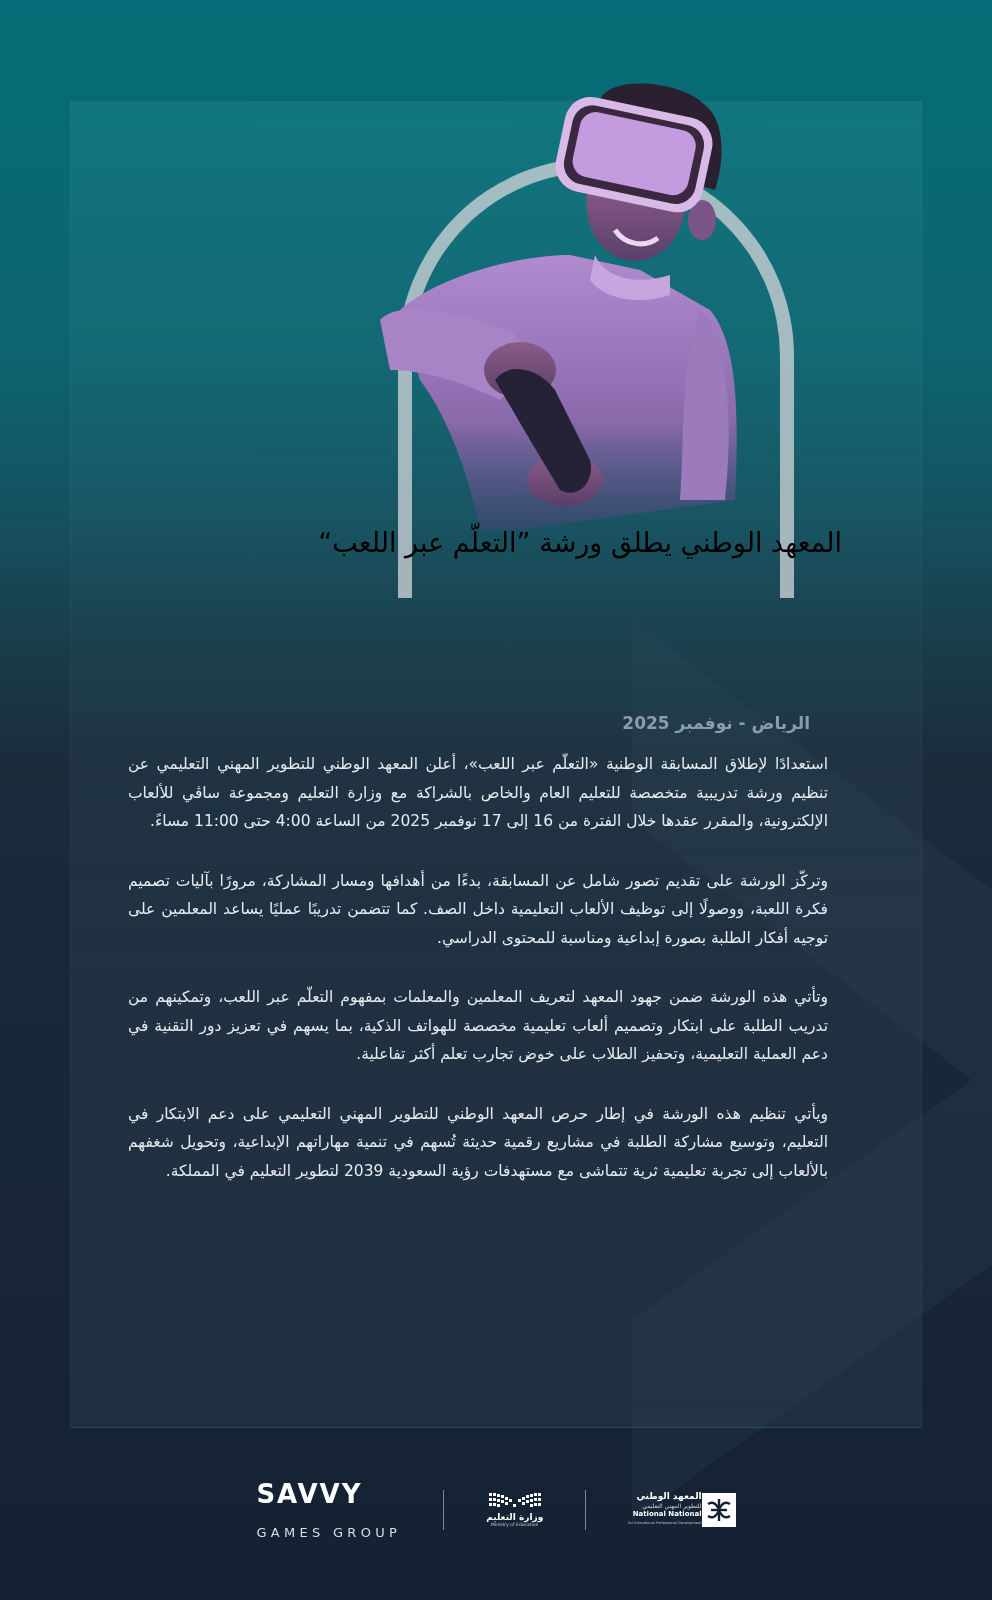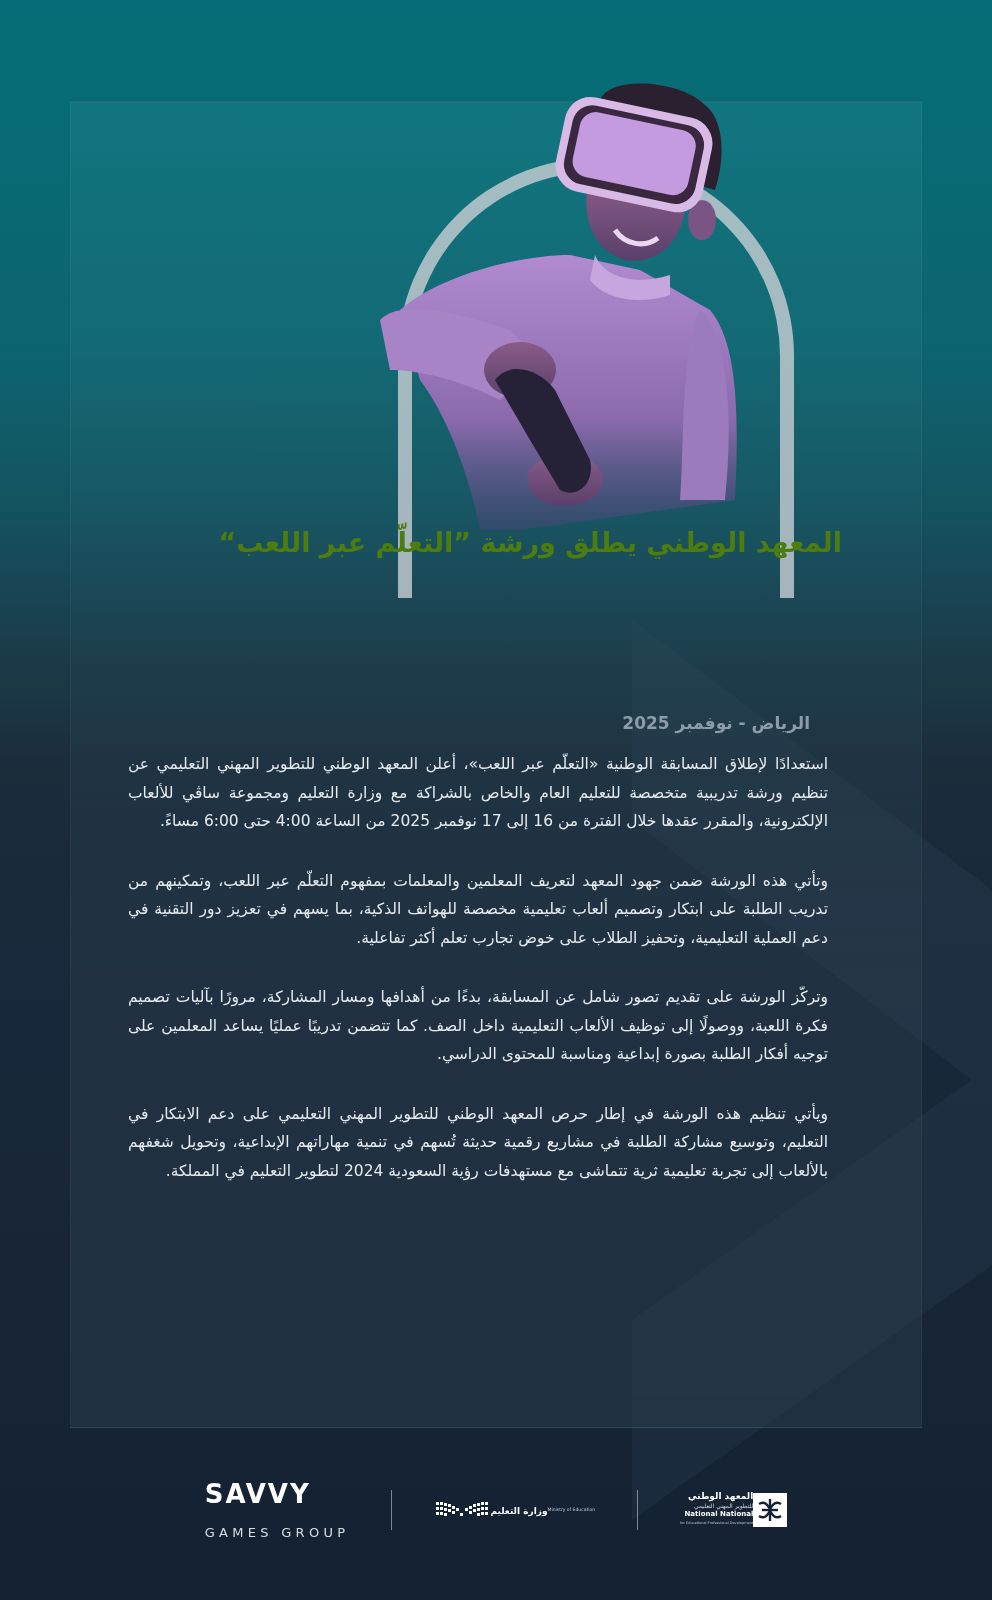--- a/index.html
+++ b/index.html
@@ -82,24 +82,24 @@
     }
 
     
     .headline {
       position: absolute;
       right: 150px;
       top: 522px;
       width: 700px;
       text-align: right;
       font-family: "DejaVu Sans", sans-serif;
-      font-weight: bold;
+      font-weight: normal;
       font-size: 27px;
       line-height: 42px;
-      color: #4d7c0f;
+      color: #000000;
       margin: 0;
     }
     .headline span { display: block; }
 
     .dateline {
       position: absolute;
       right: 182px;
       top: 713px;
       font-weight: bold;
       font-size: 17px;
@@ -159,21 +159,21 @@
     }
     .savvy-sub {
       font-family: "DejaVu Sans", sans-serif;
       font-size: 13px;
       letter-spacing: 4.3px;
       margin-top: 18px;
       color: #d9dde2;
     }
 
     .moe {
-      flex-direction: row;
+      flex-direction: column;
       align-items: center;
       justify-content: center;
     }
     .moe-mark {
       width: 56px;
       height: 18px;
     }
     .moe-ar {
       font-size: 9px;
       font-weight: bold;
@@ -261,24 +261,24 @@
   </svg>
 </div>
 
 <h1 class="headline">
   <span>المعهد الوطني يطلق ورشة ”التعلّم عبر اللعب“</span>
 </h1>
 
 <div class="dateline">الرياض - نوفمبر 2025</div>
 
 <div class="body-text">
-  <p>استعدادًا لإطلاق المسابقة الوطنية «التعلّم عبر اللعب»، أعلن المعهد الوطني للتطوير المهني التعليمي عن تنظيم ورشة تدريبية متخصصة للتعليم العام والخاص بالشراكة مع وزارة التعليم ومجموعة ساڤي للألعاب الإلكترونية، والمقرر عقدها خلال الفترة من 16 إلى 17 نوفمبر 2025 من الساعة 4:00 حتى 6:00 مساءً.</p>
+  <p>استعدادًا لإطلاق المسابقة الوطنية «التعلّم عبر اللعب»، أعلن المعهد الوطني للتطوير المهني التعليمي عن تنظيم ورشة تدريبية متخصصة للتعليم العام والخاص بالشراكة مع وزارة التعليم ومجموعة ساڤي للألعاب الإلكترونية، والمقرر عقدها خلال الفترة من 16 إلى 17 نوفمبر 2025 من الساعة 4:00 حتى 11:00 مساءً.</p>
+  <p>وتركّز الورشة على تقديم تصور شامل عن المسابقة، بدءًا من أهدافها ومسار المشاركة، مرورًا بآليات تصميم فكرة اللعبة، ووصولًا إلى توظيف الألعاب التعليمية داخل الصف. كما تتضمن تدريبًا عمليًا يساعد المعلمين على توجيه أفكار الطلبة بصورة إبداعية ومناسبة للمحتوى الدراسي.</p>
   <p>وتأتي هذه الورشة ضمن جهود المعهد لتعريف المعلمين والمعلمات بمفهوم التعلّم عبر اللعب، وتمكينهم من تدريب الطلبة على ابتكار وتصميم ألعاب تعليمية مخصصة للهواتف الذكية، بما يسهم في تعزيز دور التقنية في دعم العملية التعليمية، وتحفيز الطلاب على خوض تجارب تعلم أكثر تفاعلية.</p>
-  <p>وتركّز الورشة على تقديم تصور شامل عن المسابقة، بدءًا من أهدافها ومسار المشاركة، مرورًا بآليات تصميم فكرة اللعبة، ووصولًا إلى توظيف الألعاب التعليمية داخل الصف. كما تتضمن تدريبًا عمليًا يساعد المعلمين على توجيه أفكار الطلبة بصورة إبداعية ومناسبة للمحتوى الدراسي.</p>
-  <p>ويأتي تنظيم هذه الورشة في إطار حرص المعهد الوطني للتطوير المهني التعليمي على دعم الابتكار في التعليم، وتوسيع مشاركة الطلبة في مشاريع رقمية حديثة تُسهم في تنمية مهاراتهم الإبداعية، وتحويل شغفهم بالألعاب إلى تجربة تعليمية ثرية تتماشى مع مستهدفات رؤية السعودية 2024 لتطوير التعليم في المملكة.</p>
+  <p>ويأتي تنظيم هذه الورشة في إطار حرص المعهد الوطني للتطوير المهني التعليمي على دعم الابتكار في التعليم، وتوسيع مشاركة الطلبة في مشاريع رقمية حديثة تُسهم في تنمية مهاراتهم الإبداعية، وتحويل شغفهم بالألعاب إلى تجربة تعليمية ثرية تتماشى مع مستهدفات رؤية السعودية 2039 لتطوير التعليم في المملكة.</p>
 </div>
 
 <div class="footer">
   <div class="logo savvy">
     <div class="savvy-word">SAVVY</div>
     <div class="savvy-sub">GAMES GROUP</div>
   </div>
 
   <div class="divider"></div>
 

